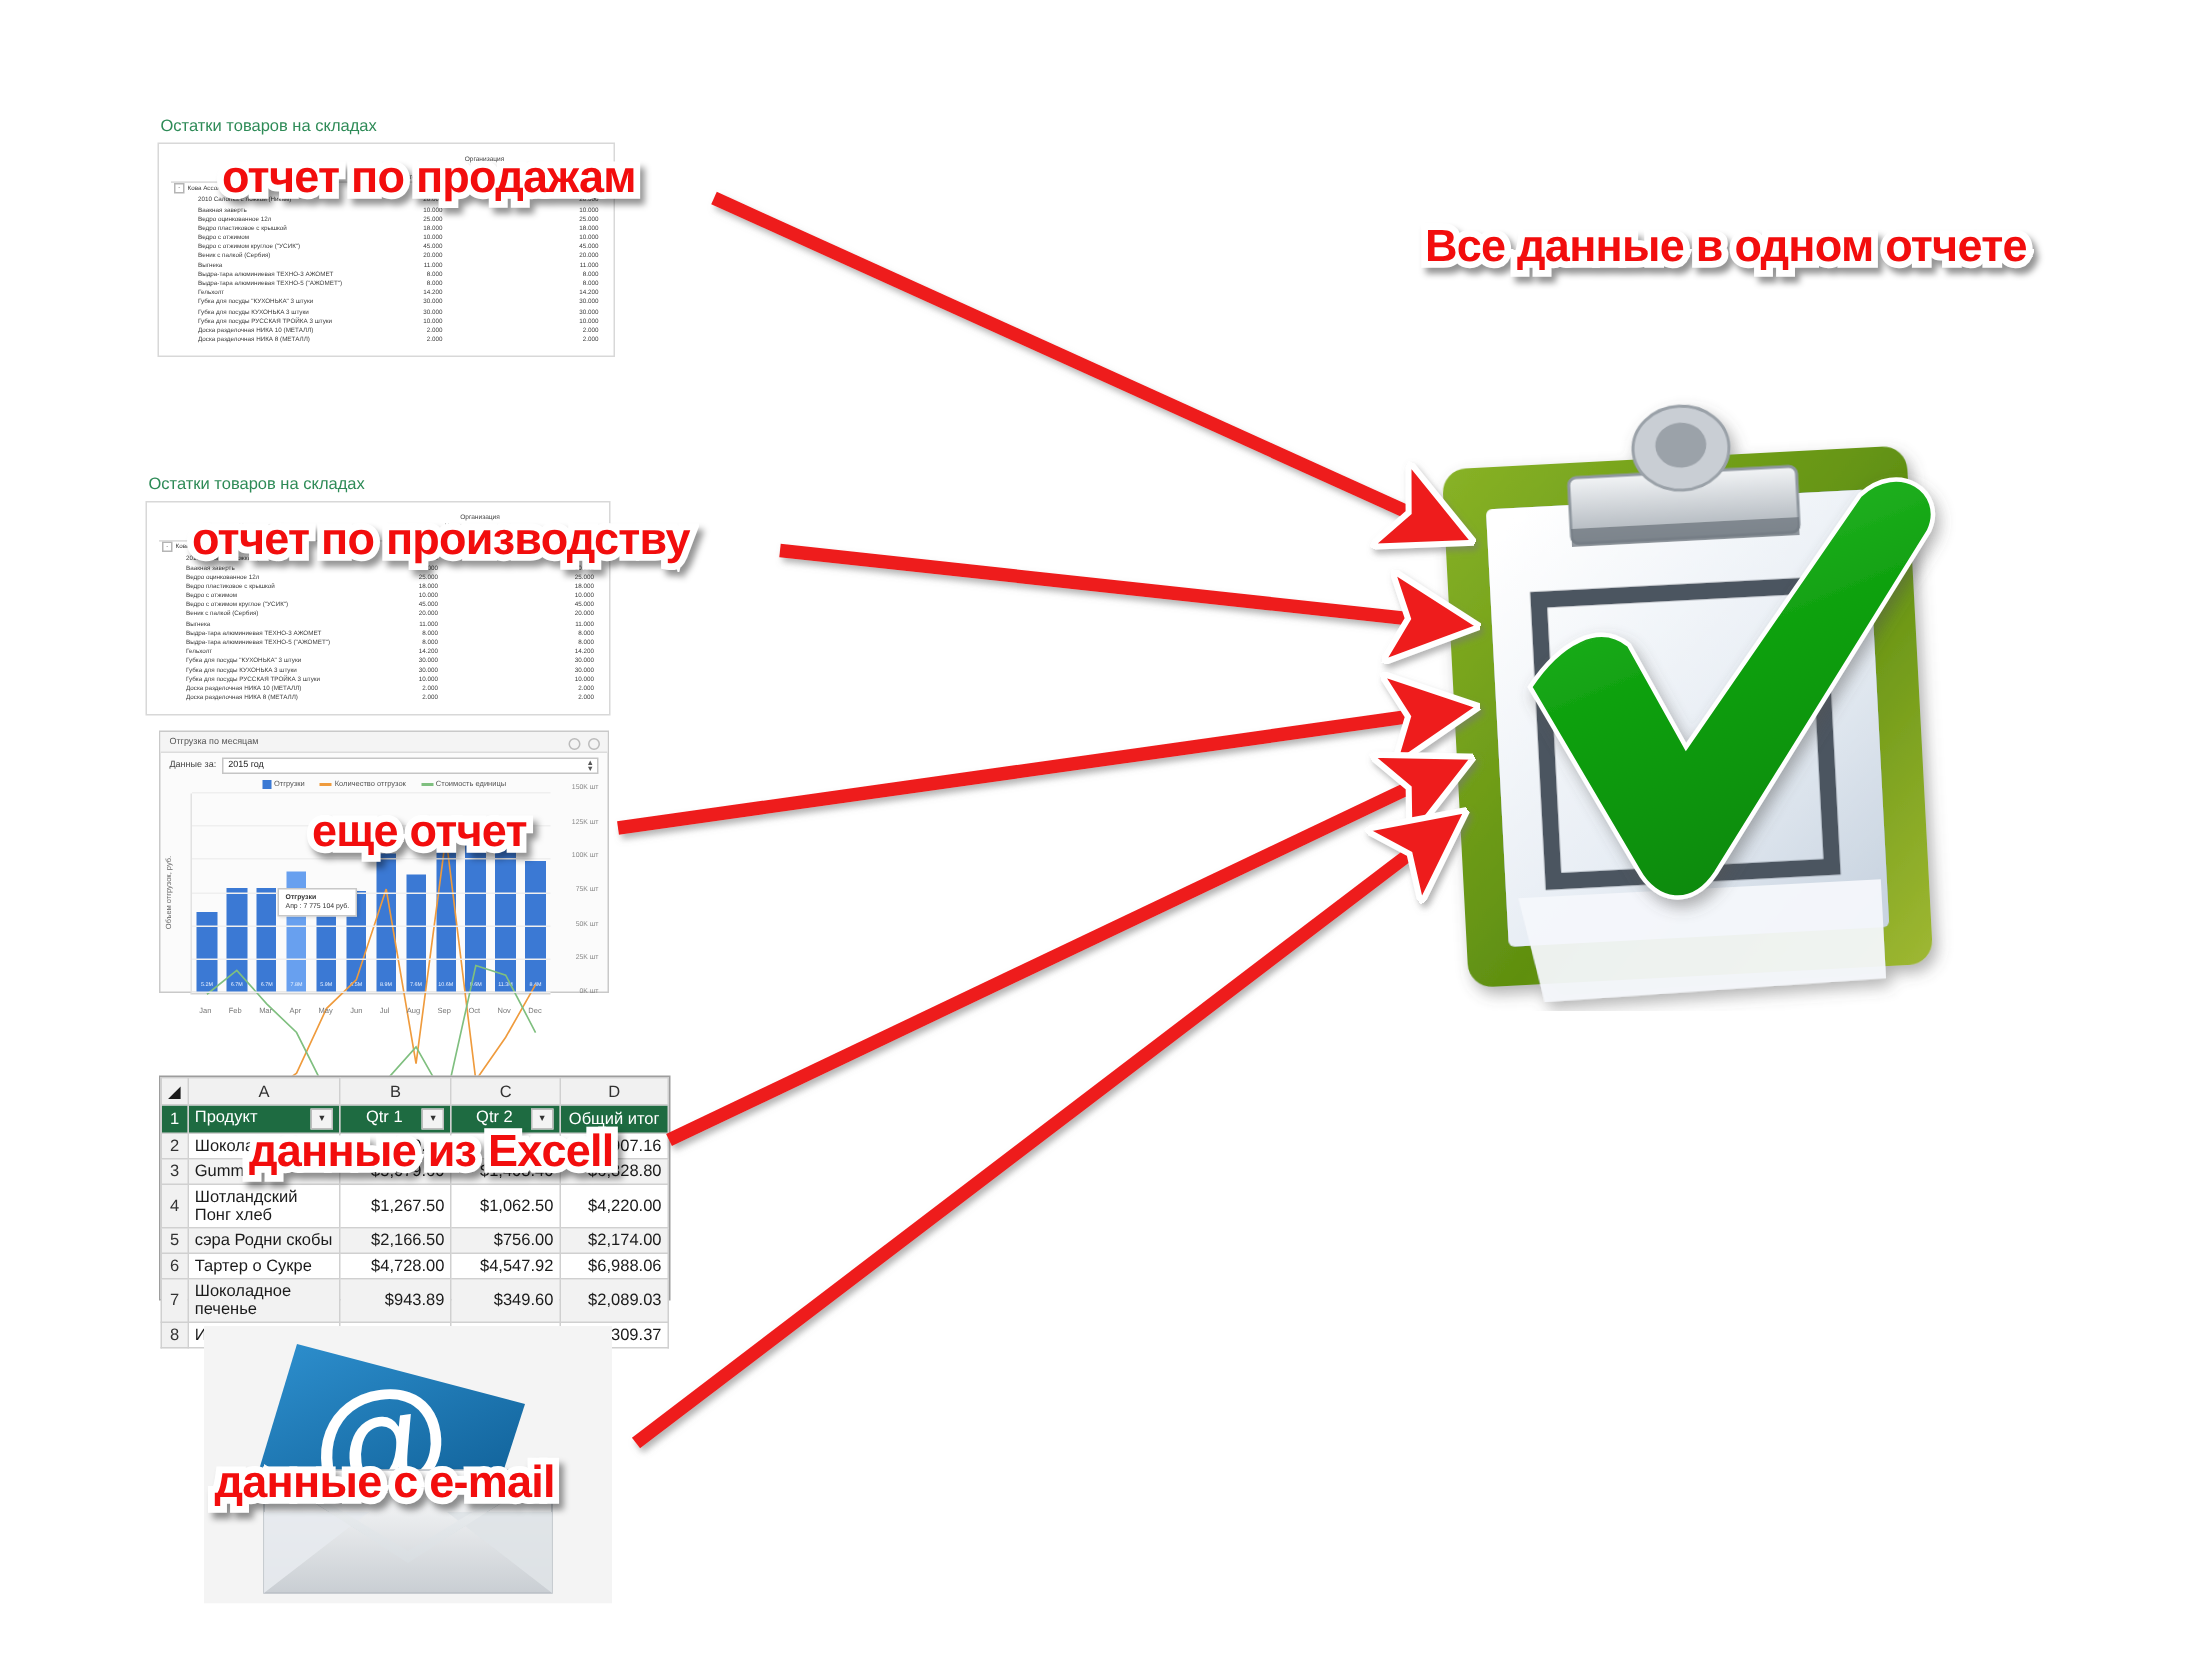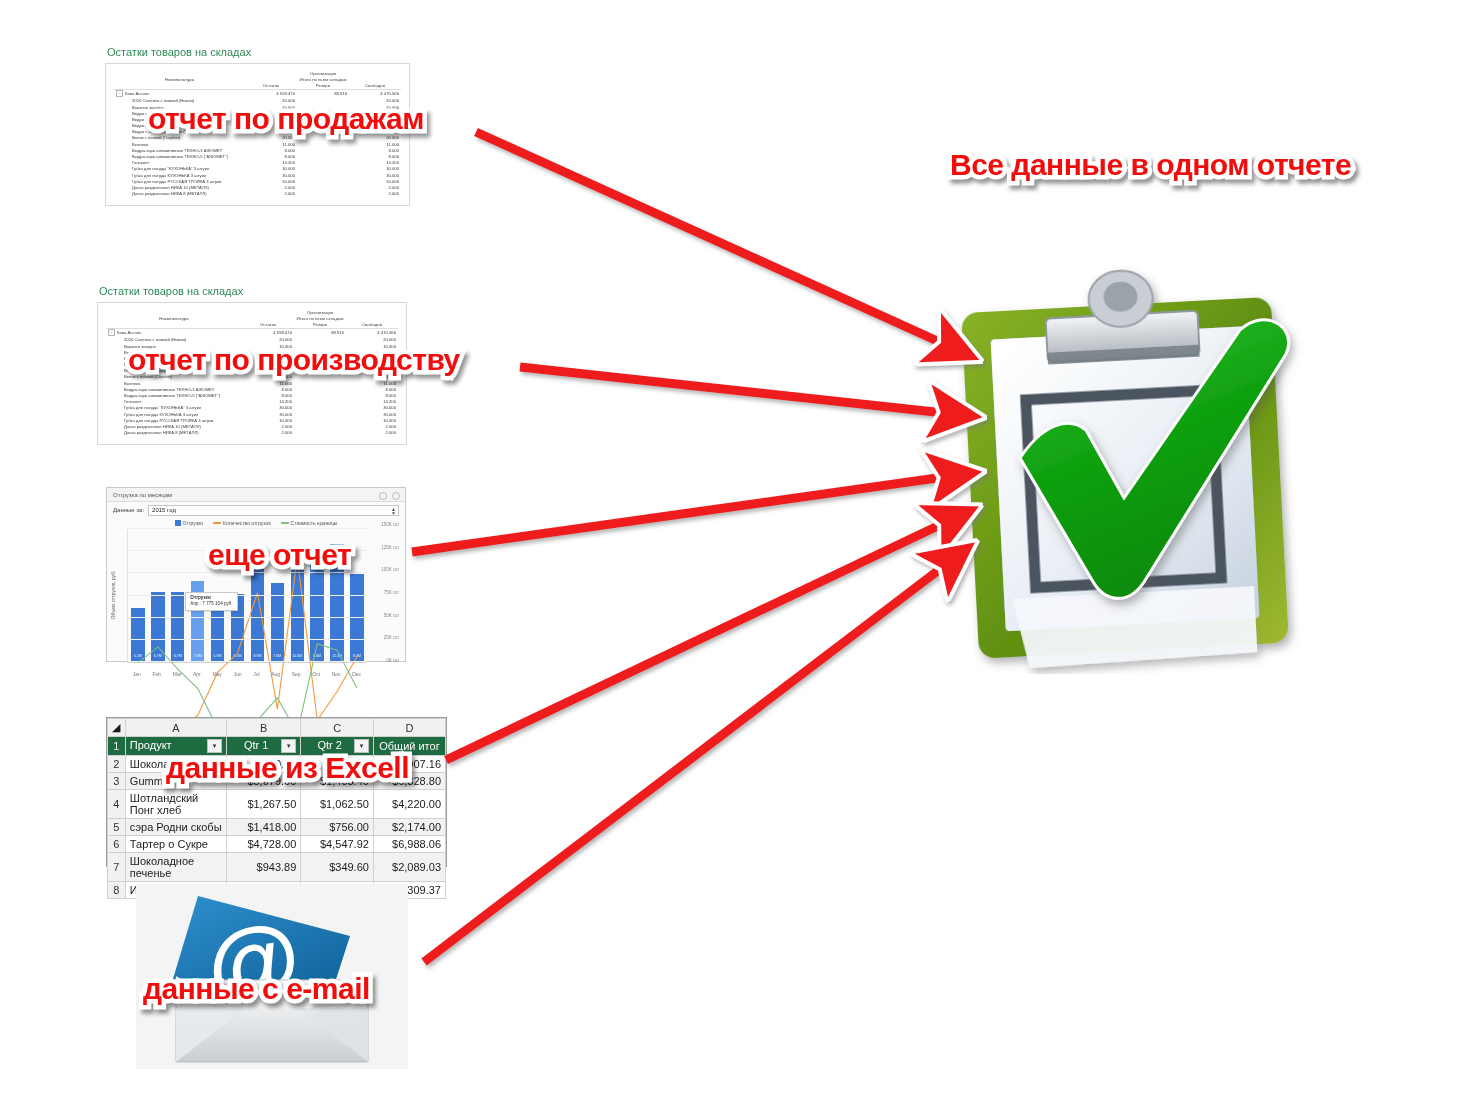--- a/index.html
+++ b/index.html
@@ -14,20 +14,21 @@
   }
   .cap-stroke{ -webkit-text-stroke:9px #ffffff; color:#ffffff;
                filter:drop-shadow(3px 4px 2px rgba(0,0,0,.42));}
   .cap-fill{ color:#f20d0d; }
 
   
   .report{position:absolute;background:#fff;}
   .report .rtitle{
     color:#2e8b57;font-size:11px;padding-left:2px;margin-bottom:5px;
     font-family:"Liberation Sans",sans-serif;
+    margin-top:32px;
   }
   .report .rbox{
     border:1px solid #d8d8d8;background:#fff;padding:6px 8px 8px 8px;
     box-sizing:border-box;
   }
   .rtab{width:100%;border-collapse:collapse;font-size:4.2px;color:#3a3a3a;
         font-family:"Liberation Sans",sans-serif;}
   .rtab td{padding:0.6px 2px;white-space:nowrap;}
   .rtab .c-name{text-align:left;}
   .rtab .num{text-align:right;width:48px;}
@@ -537,21 +538,21 @@
           <tr>
             <td class="xl-rowh">4</td>
             <td>Шотландский Понг хлеб</td>
             <td class="num">$1,267.50</td>
             <td class="num">$1,062.50</td>
             <td class="num">$4,220.00</td>
           </tr>
           <tr class="xl-alt">
             <td class="xl-rowh">5</td>
             <td>сэра Родни скобы</td>
-            <td class="num">$1,418.00</td>
+            <td class="num">$2,166.50</td>
             <td class="num">$756.00</td>
             <td class="num">$2,174.00</td>
           </tr>
           <tr>
             <td class="xl-rowh">6</td>
             <td>Тартер о Сукре</td>
             <td class="num">$4,728.00</td>
             <td class="num">$4,547.92</td>
             <td class="num">$6,988.06</td>
           </tr>

